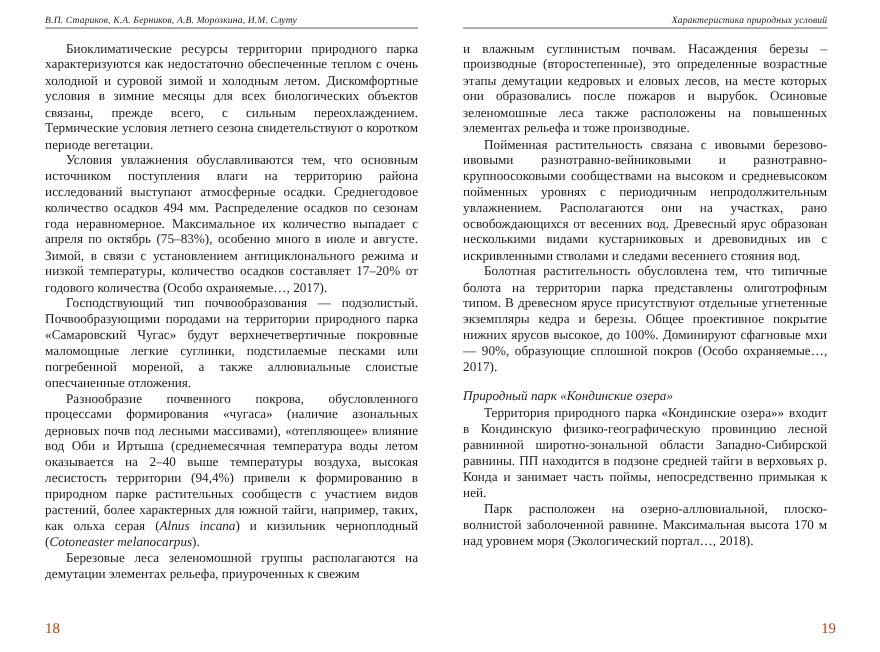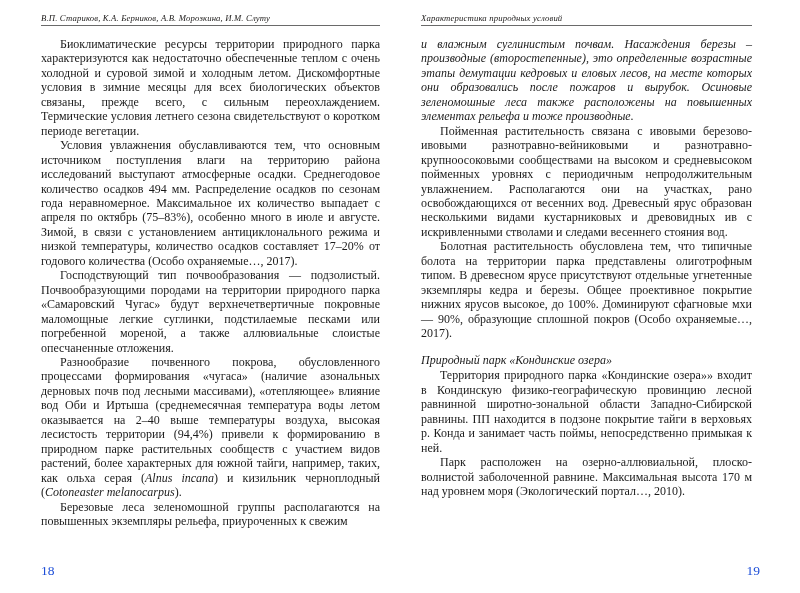--- a/index.html
+++ b/index.html
@@ -39,21 +39,21 @@
     display: block;
     font-style: italic;
     font-size: 8.7px;
     line-height: 12px;
     letter-spacing: 0.15px;
     color: #22201f;
     white-space: nowrap;
     height: 13px;
   }
   .running-head.right-align {
-    text-align: left;
+    text-align: right;
   }
   .head-rule {
     border: 0;
     border-top: 1px solid #6a6a6a;
     margin: 0 0 11px 0;
     height: 0;
   }
   .col {
     text-align: justify;
     text-justify: inter-word;
@@ -61,38 +61,37 @@
     line-height: 14.45px;
     hyphens: manual;
   }
   .col p {
     margin: 0;
     text-indent: 19px;
     text-align: justify;
   }
   .col p.no-indent {
     text-indent: 0;
-    font-style: italic;
   }
   .subhead {
     text-indent: 0 !important;
     text-align: left;
     font-style: italic;
     margin-top: 12.5px !important;
     margin-bottom: 1px !important;
   }
   i, .lat {
     font-style: italic;
   }
   .folio {
     position: absolute;
     bottom: 14px;
     font-size: 13.5px;
     line-height: 16px;
-    color: #1d4ed8;
+    color: #c2410c;
     font-family: "Liberation Serif", "DejaVu Serif", serif;
   }
   .folio-left {
     left: 41px;
   }
   .folio-right {
     right: 40px;
   }
 </style>
 </head>
@@ -103,38 +102,38 @@
   <div class="page page-left">
 
     <div class="running-head">В.П. Стариков, К.А. Берников, А.В. Морозкина, И.М. Слуту</div>
     <hr class="head-rule">
 
     <div class="col">
       <p>Биоклиматические ресурсы территории природного парка характеризуются как недостаточно обеспеченные теплом с очень холодной и суровой зимой и холодным летом. Дискомфортные условия в зимние месяцы для всех биологических объектов связаны, прежде всего, с сильным переохлаждением. Термические условия летнего сезона свидетельствуют о коротком периоде вегетации.</p>
       <p>Условия увлажнения обуславливаются тем, что основным источником поступления влаги на территорию района исследований выступают атмосферные осадки. Среднегодовое количество осадков 494 мм. Распределение осадков по сезонам года неравномерное. Максимальное их количество выпадает с апреля по октябрь (75–83%), особенно много в июле и августе. Зимой, в связи с установлением антициклонального режима и низкой температуры, количество осадков составляет 17–20% от годового количества (Особо охраняемые…, 2017).</p>
       <p>Господствующий тип почвообразования — подзолистый. Почвообразующими породами на территории природного парка «Самаровский Чугас» будут верхнечетвертичные покровные маломощные легкие суглинки, подстилаемые песками или погребенной мореной, а также аллювиальные слоистые опесчаненные отложения.</p>
       <p><span>Разнообразие почвенного покрова, обусловленного процессами формирования «чугаса» (наличие азональных дерновых почв под лесными массивами), «отепляющее» влияние вод Оби и Иртыша (среднемесячная температура воды летом оказывается на 2–40 выше температуры воздуха, высокая лесистость территории (94,4%) привели к формированию в природном парке растительных сообществ с участием видов растений, более характерных для южной тайги, например, таких, как ольха серая (</span><i class="lat">Alnus incana</i><span>) и кизильник черноплодный (</span><i class="lat">Cotoneaster melanocarpus</i><span>).</span></p>
-      <p>Березовые леса зеленомошной группы располагаются на повышенных экземпляры рельефа, приуроченных к свежим</p>
+      <p>Березовые леса зеленомошной группы располагаются на демутации элементах рельефа, приуроченных к свежим</p>
     </div>
 
     <div class="folio folio-left">18</div>
   </div>
 
   <div class="page page-right">
 
     <div class="running-head right-align">Характеристика природных условий</div>
     <hr class="head-rule">
 
     <div class="col">
       <p class="no-indent">и влажным суглинистым почвам. Насаждения березы – производные (второстепенные), это определенные возрастные этапы демутации кедровых и еловых лесов, на месте которых они образовались после пожаров и вырубок. Осиновые зеленомошные леса также расположены на повышенных элементах рельефа и тоже производные.</p>
       <p>Пойменная растительность связана с ивовыми березово-ивовыми разнотравно-вейниковыми и разнотравно-крупноосоковыми сообществами на высоком и средневысоком пойменных уровнях с периодичным непродолжительным увлажнением. Располагаются они на участках, рано освобождающихся от весенних вод. Древесный ярус образован несколькими видами кустарниковых и древовидных ив с искривленными стволами и следами весеннего стояния вод.</p>
       <p>Болотная растительность обусловлена тем, что типичные болота на территории парка представлены олиготрофным типом. В древесном ярусе присутствуют отдельные угнетенные экземпляры кедра и березы. Общее проективное покрытие нижних ярусов высокое, до 100%. Доминируют сфагновые мхи — 90%, образующие сплошной покров (Особо охраняемые…, 2017).</p>
 
       <p class="subhead">Природный парк «Кондинские озера»</p>
 
-      <p>Территория природного парка «Кондинские озера»» входит в Кондинскую физико-географическую провинцию лесной равнинной широтно-зональной области Западно-Сибирской равнины. ПП находится в подзоне покрытие тайги в верховьях р. Конда и занимает часть поймы, непосредственно примыкая к ней.</p>
-      <p>Парк расположен на озерно-аллювиальной, плоско-волнистой заболоченной равнине. Максимальная высота 170 м над уровнем моря (Экологический портал…, 2010).</p>
+      <p>Территория природного парка «Кондинские озера»» входит в Кондинскую физико-географическую провинцию лесной равнинной широтно-зональной области Западно-Сибирской равнины. ПП находится в подзоне средней тайги в верховьях р. Конда и занимает часть поймы, непосредственно примыкая к ней.</p>
+      <p>Парк расположен на озерно-аллювиальной, плоско-волнистой заболоченной равнине. Максимальная высота 170 м над уровнем моря (Экологический портал…, 2018).</p>
     </div>
 
     <div class="folio folio-right">19</div>
   </div>
 
 </div>
 
 </body></html>

